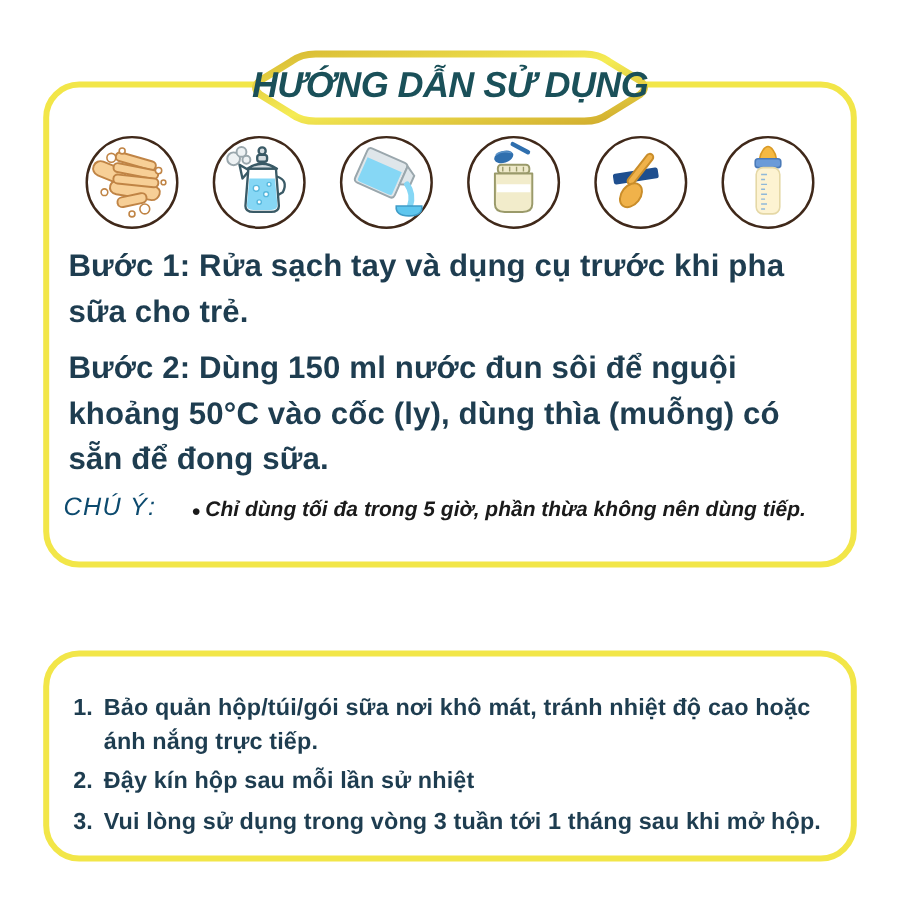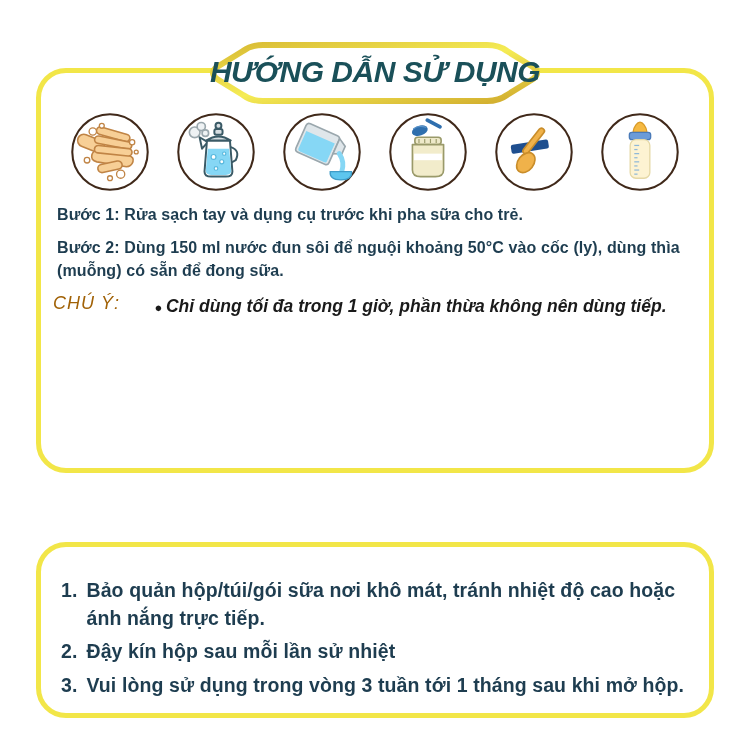--- a/index.html
+++ b/index.html
@@ -23,26 +23,26 @@
     position:absolute; inset:0; display:flex; align-items:center; justify-content:center;
     font-size:30px; font-weight:bold; font-style:italic; color:#1a5059;
     letter-spacing:-0.5px; white-space:nowrap; padding-bottom:3px;
   }
 
   .icons-row { display:flex; justify-content:space-between; padding:0 28px; margin-top:38px; }
   .icon-circle { width:82px; height:82px; }
   .icon-circle svg { width:100%; height:100%; display:block; }
 
   .steps { margin-top:10px; padding:0 16px 0 16px; }
-  .step { font-size:16px; line-height:1.45; color:#1e3d50; margin-bottom:10px;
+  .step { font-size:26px; line-height:1.45; color:#1e3d50; margin-bottom:10px;
           font-weight:bold; letter-spacing:0.1px; }
   .step-label { font-weight:bold; }
 
   .note { margin-top:4px; padding:0 14px 0 12px; display:flex; align-items:flex-start; }
-  .note-label { font-size:18px; font-style:italic; font-weight:normal; color:#a16207;
+  .note-label { font-size:21px; font-style:italic; font-weight:normal; color:#0c4a6e;
                 white-space:nowrap; margin-right:6px; letter-spacing:1px; }
   .note-items { flex:1; display:flex; flex-direction:column; align-items:center; gap:9px;
                 padding-top:2px; }
   .note-item { font-size:17.5px; font-weight:bold; font-style:italic; color:#1a1a1a;
                line-height:1.3; }
   .note-item::before { content:"● "; font-size:13px; font-style:normal; }
 
   .storage-list { padding:30px 22px 0 20px; }
   .storage-item { display:flex; font-size:19.5px; font-weight:bold; color:#1e3d50;
                   line-height:1.42; margin-bottom:6px; letter-spacing:0.1px; }
@@ -192,21 +192,21 @@
       </div>
       <div class="step">
         <span class="step-label">Bước 2:</span>
         <span class="step-text">Dùng 150 ml nước đun sôi để nguội khoảng 50°C vào cốc (ly), dùng thìa (muỗng) có sẵn để đong sữa.</span>
       </div>
     </div>
 
     <div class="note">
       <span class="note-label">CHÚ Ý:</span>
       <div class="note-items">
-        <div class="note-item">Chỉ dùng tối đa trong 1 giờ, phần thừa không nên dùng tiếp.</div>
+        <div class="note-item">Chỉ dùng tối đa trong 5 giờ, phần thừa không nên dùng tiếp.</div>
       </div>
     </div>
 
   </section>
 
   <section class="panel panel-storage">
 
 
     <div class="storage-list">
       <div class="storage-item">

